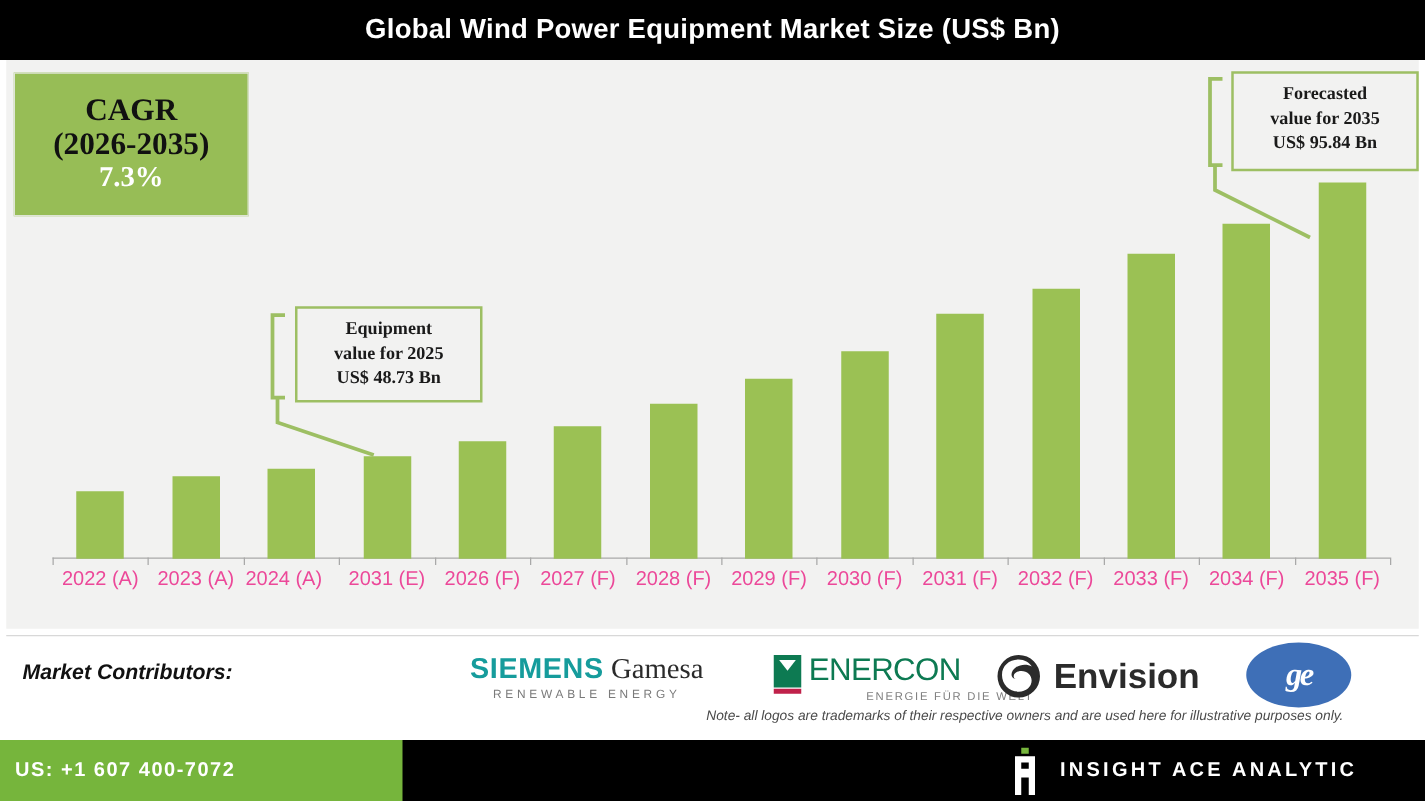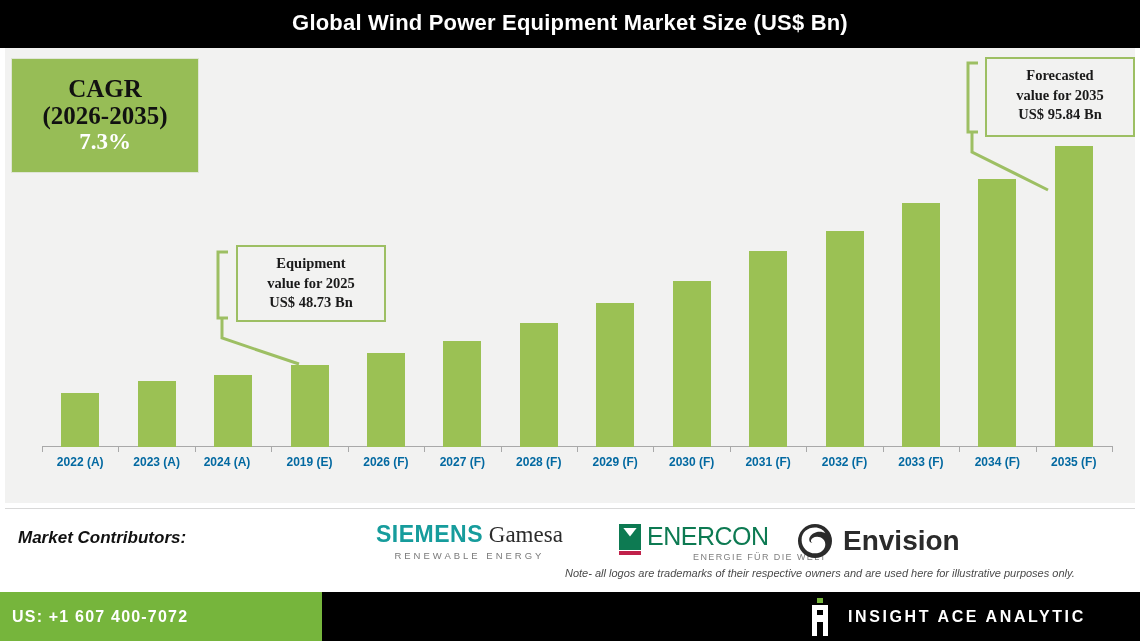--- a/index.html
+++ b/index.html
@@ -32,22 +32,22 @@
   .callout-est{left:236px;top:245px;width:150px;height:77px;}
   .callout-fore{left:985px;top:57px;width:150px;height:80px;}
 
   .svg-layer{position:absolute;left:0;top:0;width:1140px;height:641px;
       pointer-events:none;}
   .axis-line{position:absolute;left:42px;top:446px;width:1070px;height:1px;background:#a9a9a9;}
   .bars{position:absolute;left:42px;top:60px;width:1070px;height:387px;}
   .bar{position:absolute;bottom:0;width:38px;background:#9bc154;}
   .tick{position:absolute;top:446px;width:1px;height:6px;background:#a9a9a9;}
   .xlabels{position:absolute;left:42px;top:455px;width:1070px;height:26px;}
-  .xlabel{position:absolute;top:0;width:76px;text-align:center;font-size:12px;
-      font-weight:bold;color:#0369a1;font-family:"Liberation Sans",sans-serif;}
+  .xlabel{position:absolute;top:0;width:76px;text-align:center;font-size:16px;
+      font-weight:normal;color:#ec4899;font-family:"Liberation Sans",sans-serif;}
 
   
   .logostrip{position:absolute;left:5px;top:508px;width:1130px;height:84px;background:#ffffff;
       border-top:1px solid #d8d8d8;}
   .contrib-label{position:absolute;left:18px;top:528px;font-size:17px;font-weight:bold;
       font-style:italic;color:#111;font-family:"Liberation Sans",sans-serif;}
   .logo{position:absolute;}
   .vestas{left:205px;top:520px;font-family:"Liberation Sans",sans-serif;
       font-size:34px;font-weight:bold;font-style:italic;color:#111;letter-spacing:-1px;}
   .vestas sup{font-size:11px;font-style:normal;vertical-align:super;}
@@ -134,21 +134,21 @@
       <div class="tick" style="left: 806.286px;"></div>
       <div class="tick" style="left: 882.714px;"></div>
       <div class="tick" style="left: 959.143px;"></div>
       <div class="tick" style="left: 1035.57px;"></div>
       <div class="tick" style="left: 1112px;"></div>
     </div>
   <div class="xlabels" id="xlabels">
       <div class="xlabel" style="left: 0.214286px;">2022 (A)</div>
       <div class="xlabel" style="left: 76.6429px;">2023 (A)</div>
       <div class="xlabel" style="left: 147px;">2024 (A)</div>
-      <div class="xlabel" style="left: 229.5px;">2019 (E)</div>
+      <div class="xlabel" style="left: 229.5px;">2031 (E)</div>
       <div class="xlabel" style="left: 305.929px;">2026 (F)</div>
       <div class="xlabel" style="left: 382.357px;">2027 (F)</div>
       <div class="xlabel" style="left: 458.786px;">2028 (F)</div>
       <div class="xlabel" style="left: 535.214px;">2029 (F)</div>
       <div class="xlabel" style="left: 611.643px;">2030 (F)</div>
       <div class="xlabel" style="left: 688.071px;">2031 (F)</div>
       <div class="xlabel" style="left: 764.5px;">2032 (F)</div>
       <div class="xlabel" style="left: 840.929px;">2033 (F)</div>
       <div class="xlabel" style="left: 917.357px;">2034 (F)</div>
       <div class="xlabel" style="left: 993.786px;">2035 (F)</div>
@@ -193,20 +193,23 @@
     <div class="e-sub">ENERGIE FÜR DIE WELT</div>
   </div>
 
   <div class="logo envision">
     <svg width="40" height="40" viewBox="0 0 40 40">
       <path d="M20 3a17 17 0 1 0 0 34 17 17 0 0 0 0-34zm0 3.6c4.6 0 8.4 2.3 10.4 5.6-3.3-2-8.6-2.1-12.6.6-3.1 2.1-4 5-3.4 7 .4 1.4 1.7 2.4 3.2 2.2-1.2-.3-1.8-1.3-1.6-2.5.3-1.9 2.6-3.7 6.1-3.7 4.6 0 8.2 3.2 8.2 7.6 0 5-4.4 8.9-10.3 8.9-7.4 0-13.4-5.9-13.4-13.4S12.6 6.6 20 6.6z" fill="#2b2b2b"></path>
     </svg>
     <span class="ev-name">Envision</span>
   </div>
 
+  <div class="logo ge">
+    <span>ge</span>
+  </div>
 
   <div class="note">Note- all logos are trademarks of their respective owners and are used here for illustrative purposes only.</div>
 
   <div class="footer"></div>
   <div class="footer-green"></div>
   <div class="footer-phone">US: +1 607 400-7072</div>
   <svg class="brand-mark" viewBox="0 0 28 38">
     <rect x="11" y="0" width="6" height="5" fill="#76b53c"></rect>
     <path d="M6 38 L6 7 L22 7 L22 38 L17 38 L17 24 L11 24 L11 38 Z" fill="#ffffff"></path>
     <rect x="11" y="12" width="6" height="5" fill="#000000"></rect>

